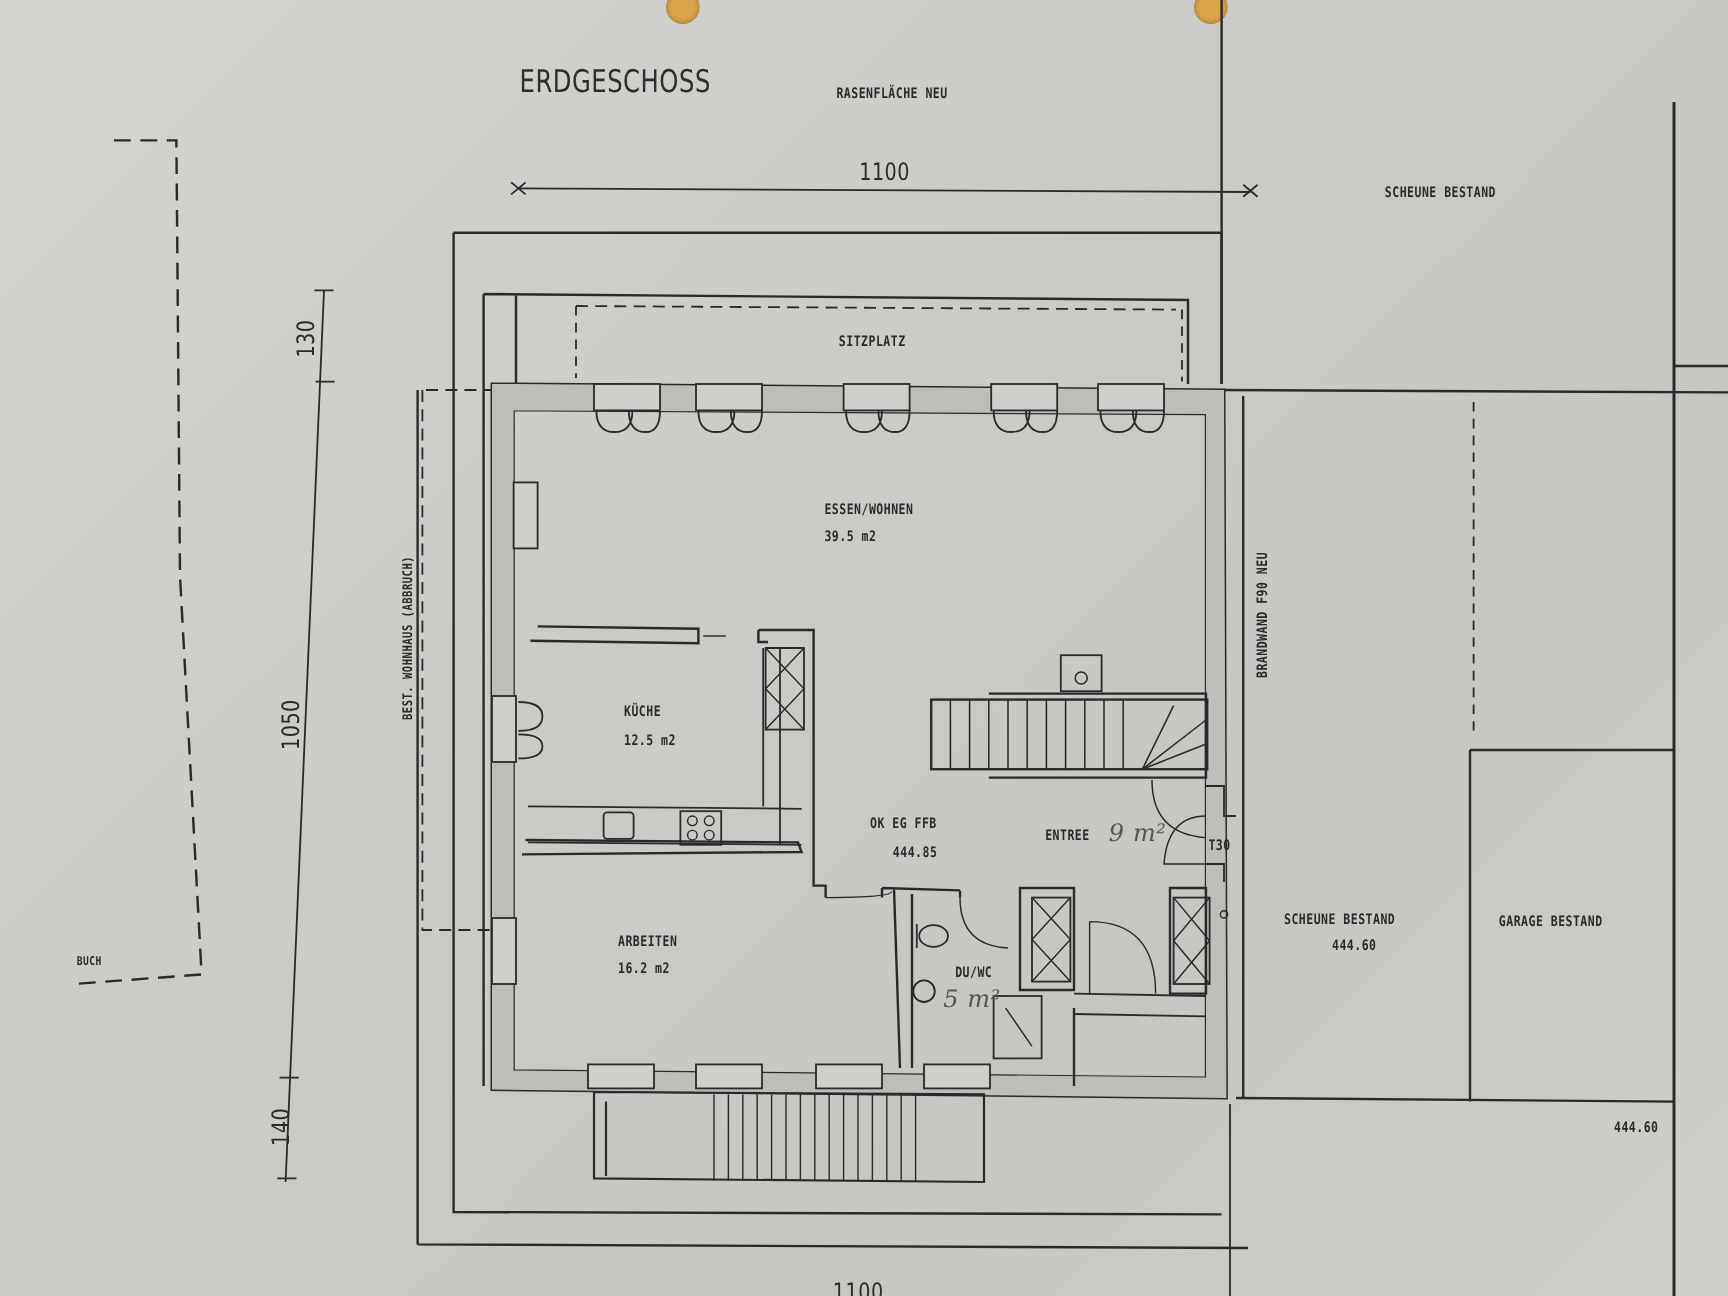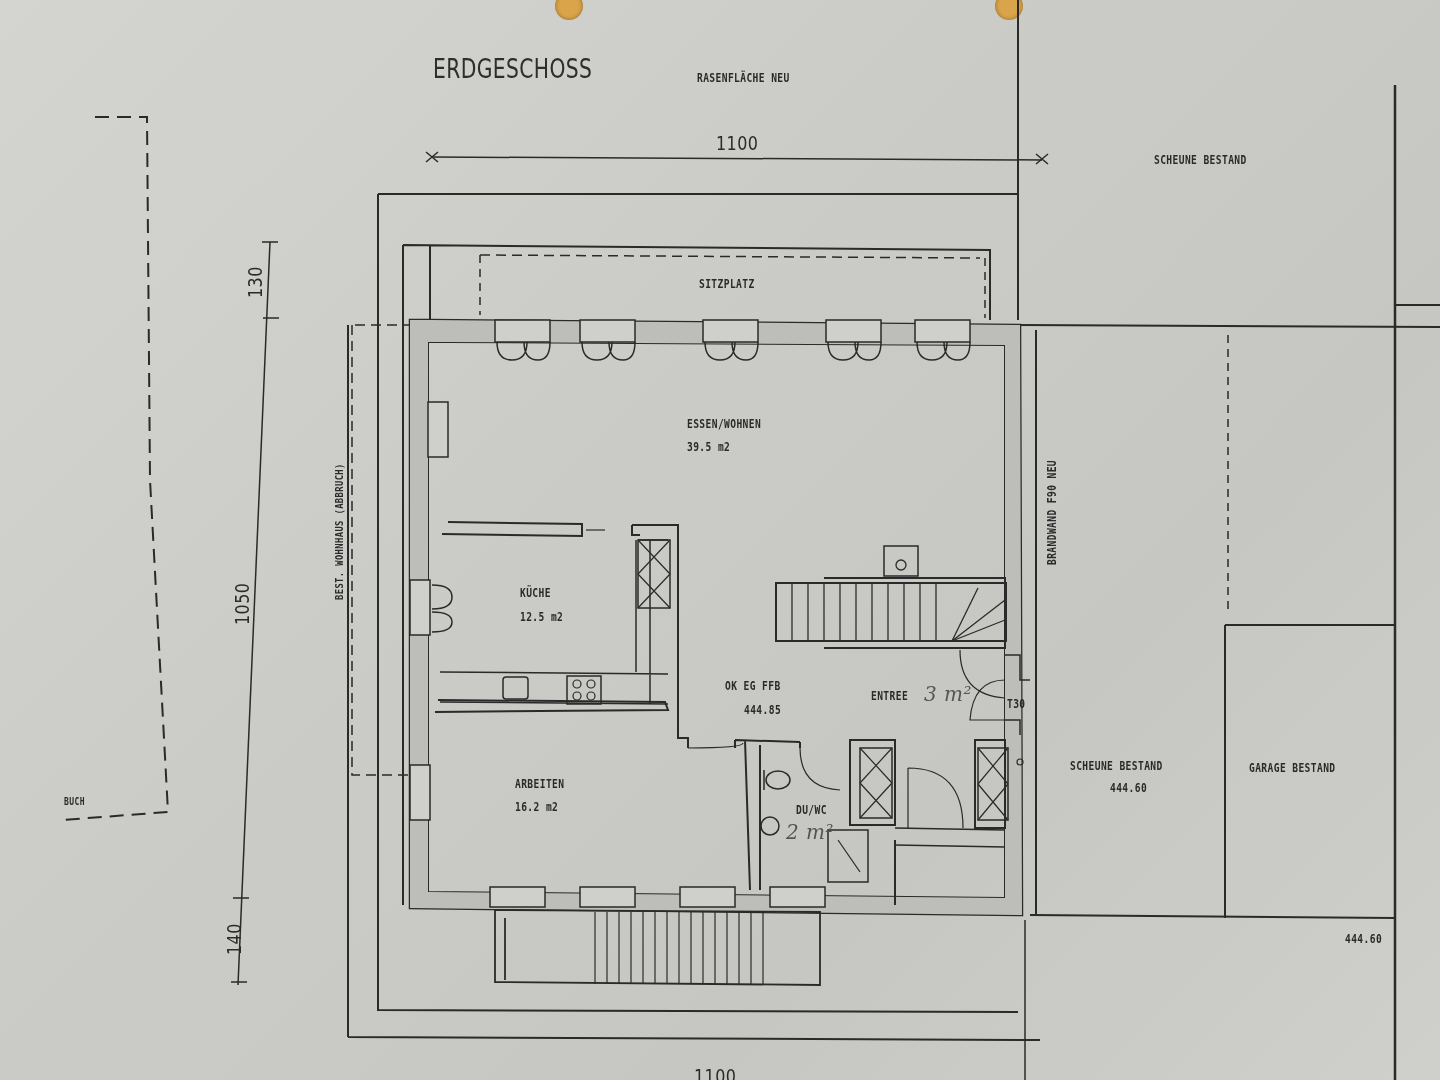--- a/index.html
+++ b/index.html
@@ -194,26 +194,26 @@
 <div class="lbl sm" style="left:687px; top:417px;">ESSEN/WOHNEN</div>
 <div class="lbl sm" style="left:687px; top:440px;">39.5  m2</div>
 
 <div class="lbl sm" style="left:520px; top:586px;">KÜCHE</div>
 <div class="lbl sm" style="left:520px; top:610px;">12.5  m2</div>
 
 <div class="lbl sm" style="left:725px; top:679px;">OK  EG  FFB</div>
 <div class="lbl sm" style="left:744px; top:703px;">444.85</div>
 
 <div class="lbl sm" style="left:871px; top:689px;">ENTREE</div>
-<div class="lbl hand" style="left:924px; top:682px; font-size:20px;">3 m²</div>
+<div class="lbl hand" style="left:924px; top:682px; font-size:20px;">9 m²</div>
 <div class="lbl sm" style="left:1007px; top:697px;">T30</div>
 
 <div class="lbl sm" style="left:515px; top:777px;">ARBEITEN</div>
 <div class="lbl sm" style="left:515px; top:800px;">16.2  m2</div>
 
 <div class="lbl sm" style="left:796px; top:803px;">DU/WC</div>
-<div class="lbl hand" style="left:786px; top:820px; font-size:20px;">2 m²</div>
+<div class="lbl hand" style="left:786px; top:820px; font-size:20px;">5 m²</div>
 
 <div class="lbl sm" style="left:1154px; top:153px;">SCHEUNE  BESTAND</div>
 <div class="lbl sm" style="left:1070px; top:759px;">SCHEUNE  BESTAND</div>
 <div class="lbl sm" style="left:1110px; top:781px;">444.60</div>
 <div class="lbl sm" style="left:1249px; top:761px;">GARAGE  BESTAND</div>
 <div class="lbl sm" style="left:1345px; top:932px;">444.60</div>
 
 </body></html>

